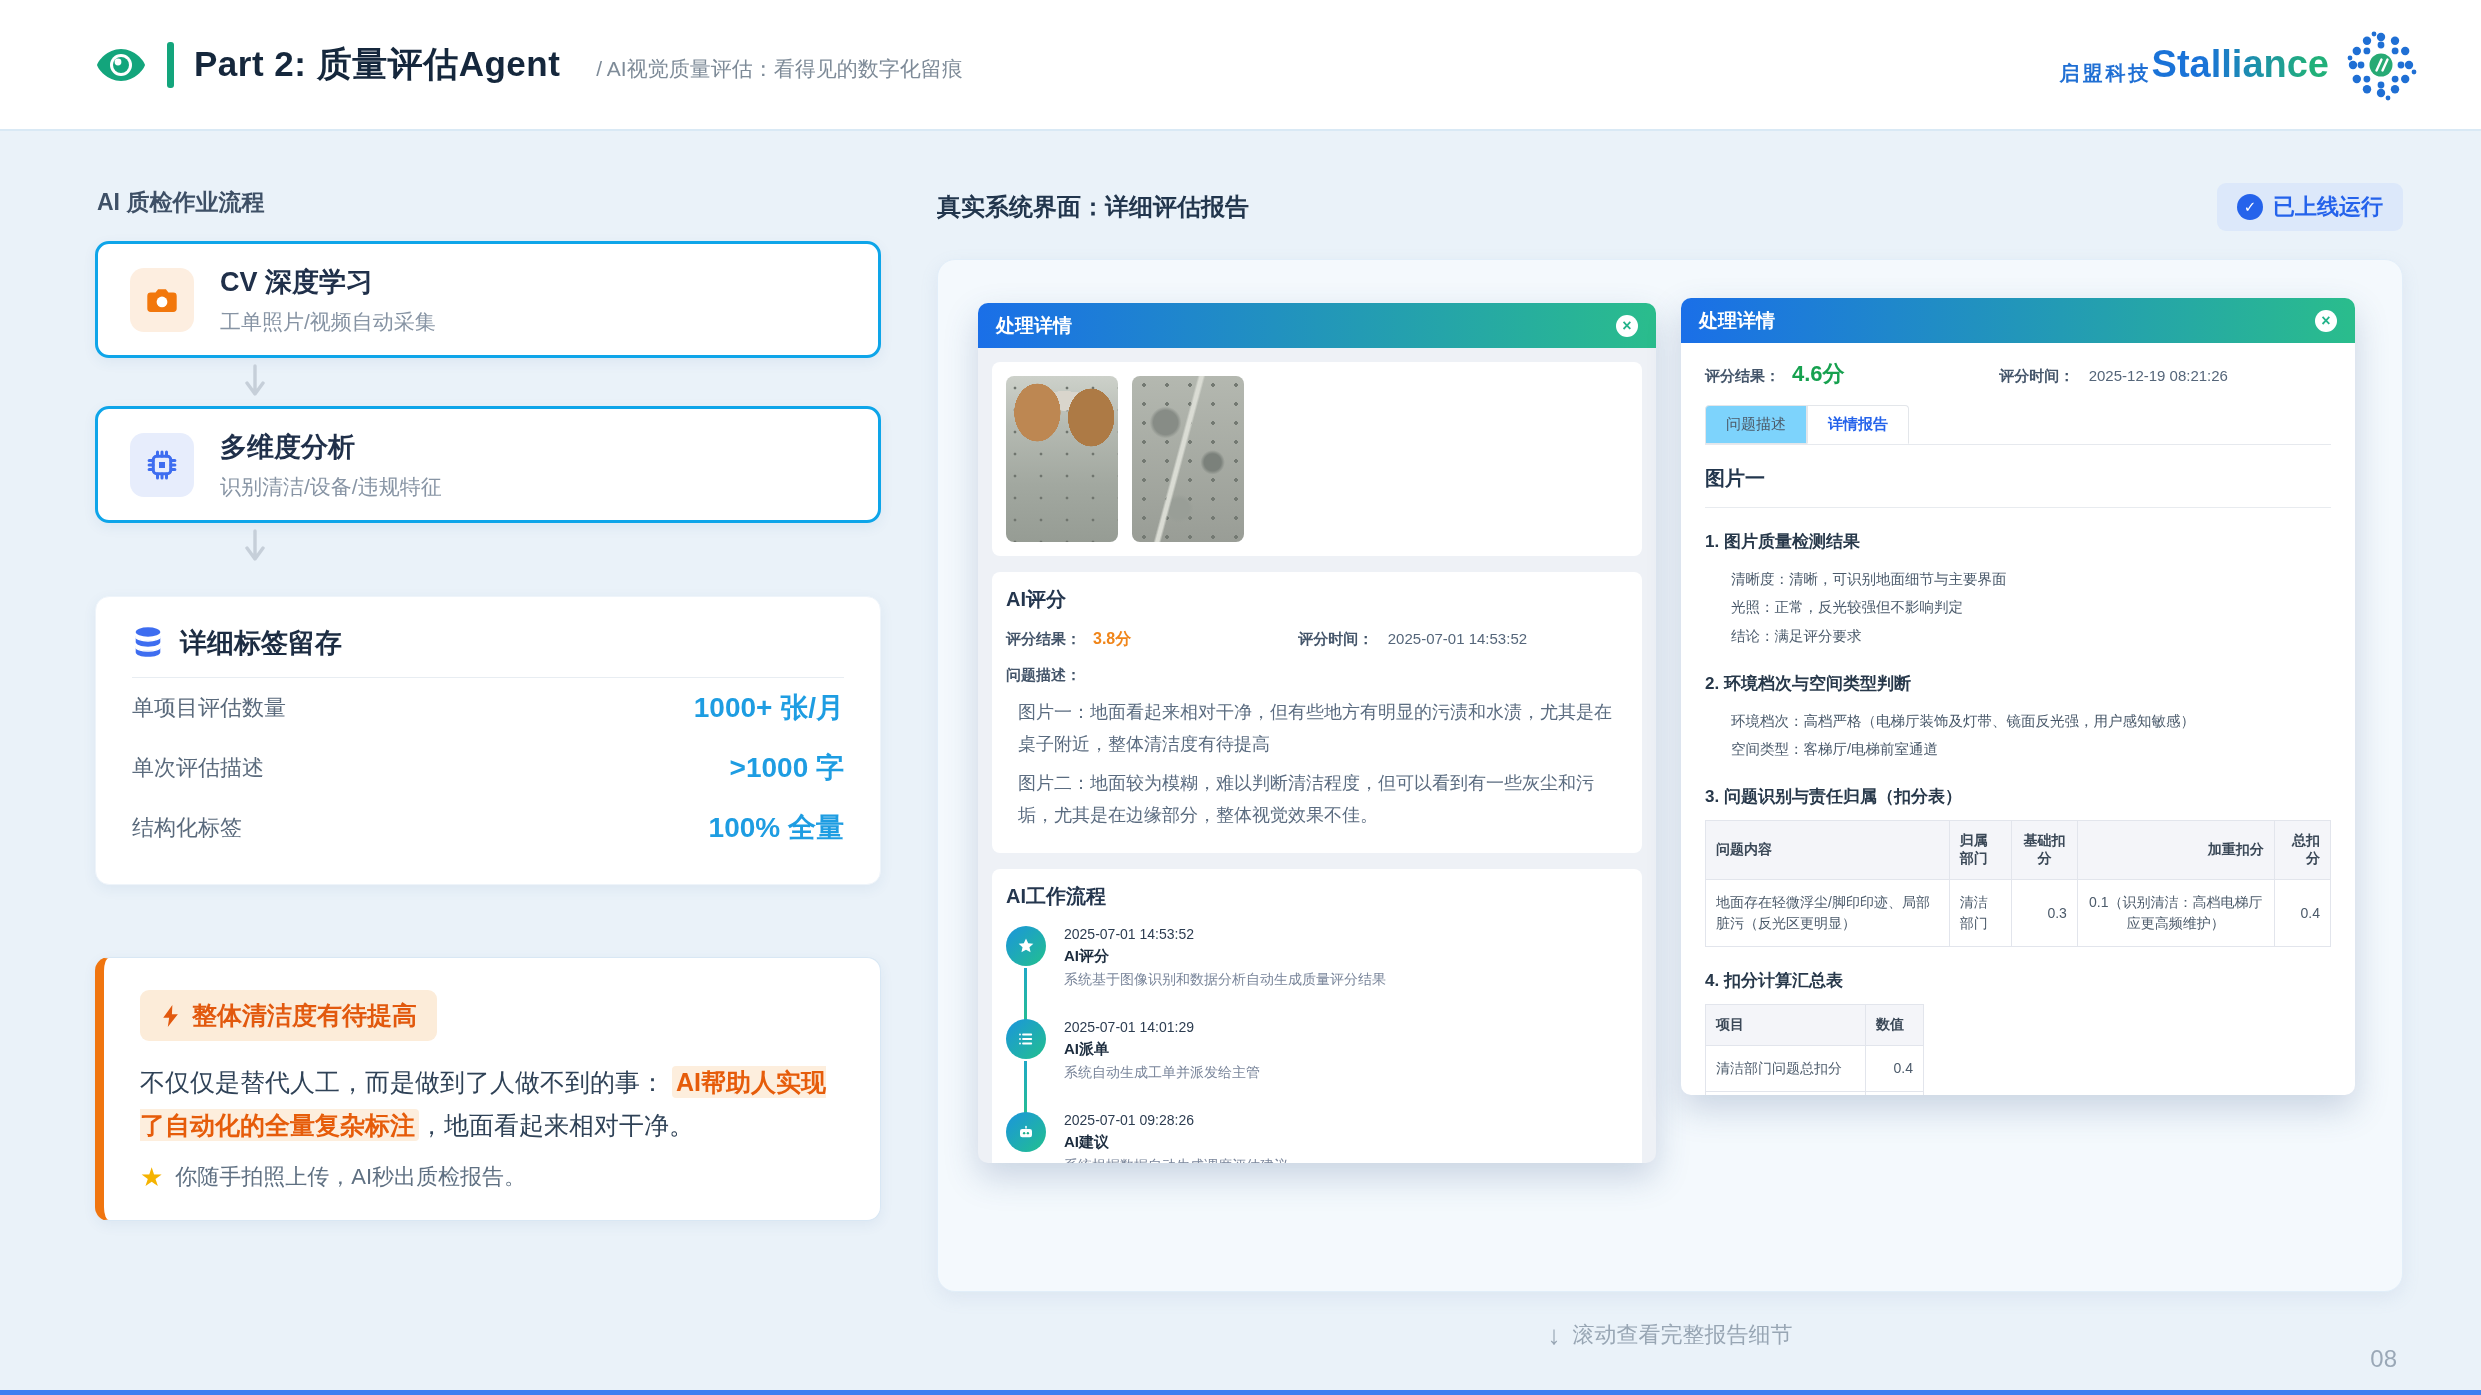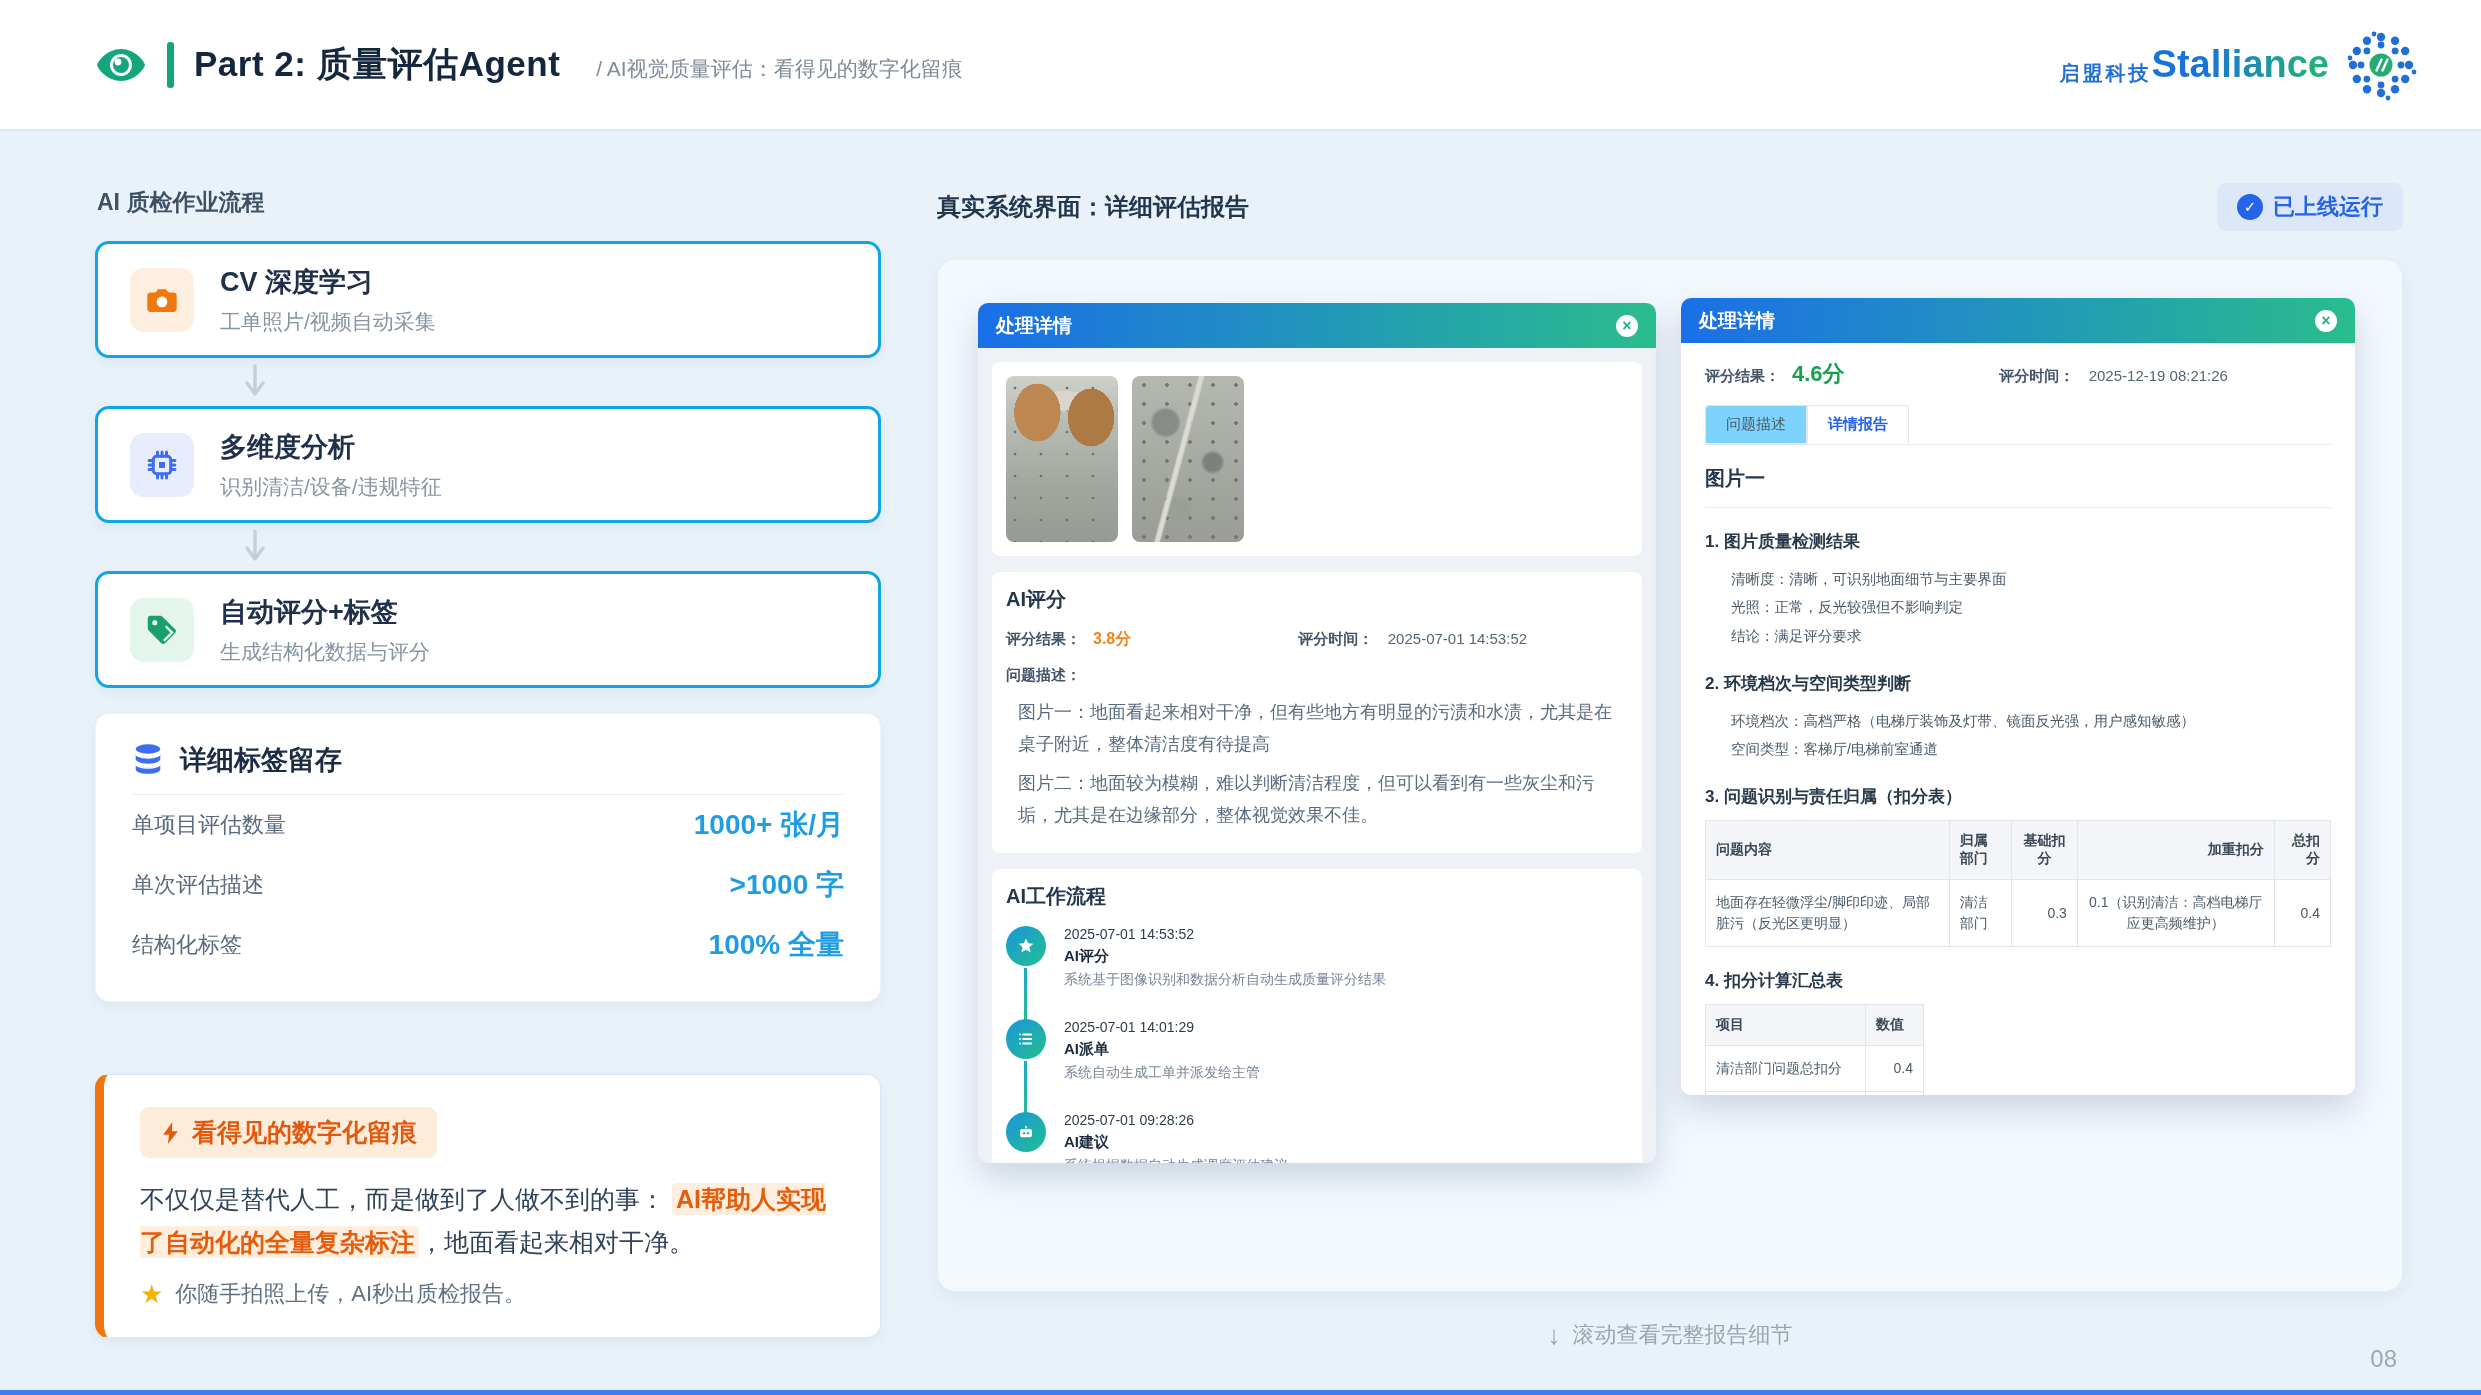--- a/index.html
+++ b/index.html
@@ -225,33 +225,20 @@
           <p class="step-desc">识别清洁/设备/违规特征</p>
         </div>
       </div>
 
       <div class="arrow-wrap">
         <svg width="24" height="36" viewBox="0 0 24 36">
           <path d="M12 2 v24 M4 19 L12 30 L20 19" fill="none" stroke="#c6cfd9" stroke-width="3.4" stroke-linecap="round" stroke-linejoin="round"></path>
         </svg>
       </div>
 
-      <div class="step-card">
-        <div class="icon-box green">
-          <svg width="36" height="36" viewBox="0 0 24 24">
-            <path d="M20.6 11.4 l-8.3-8.3 A2 2 0 0 0 10.9 2.5 H4.5 A2 2 0 0 0 2.5 4.5 v6.4 a2 2 0 0 0 .6 1.4 l8.3 8.3 a2 2 0 0 0 2.8 0 l6.4-6.4 a2 2 0 0 0 0-2.8 Z" fill="#17a06b"></path>
-            <circle cx="7.2" cy="7.2" r="1.7" fill="#fff"></circle>
-            <path d="M14.5 9.5 l4.2 4.2 -5.5 5.5" fill="none" stroke="#e4f6ec" stroke-width="1.6"></path>
-          </svg>
-        </div>
-        <div>
-          <h3 class="step-title">自动评分+标签</h3>
-          <p class="step-desc">生成结构化数据与评分</p>
-        </div>
-      </div>
 
       <div class="stats-card">
         <div class="stats-head">
           <svg width="32" height="34" viewBox="0 0 24 26">
             <ellipse cx="12" cy="4.6" rx="9.4" ry="3.6" fill="#3e6df0"></ellipse>
             <path d="M2.6 7.6 c0 2 4.2 3.6 9.4 3.6 s9.4-1.6 9.4-3.6 v4.6 c0 2-4.2 3.6-9.4 3.6 s-9.4-1.6-9.4-3.6 Z" fill="#3e6df0"></path>
             <path d="M2.6 15.4 c0 2 4.2 3.6 9.4 3.6 s9.4-1.6 9.4-3.6 v4.6 c0 2-4.2 3.6-9.4 3.6 s-9.4-1.6-9.4-3.6 Z" fill="#3e6df0"></path>
             <path d="M2.6 8 c0 1.9 4.2 3.4 9.4 3.4 s9.4-1.5 9.4-3.4" fill="none" stroke="#fff" stroke-width="1.1"></path>
             <path d="M2.6 15.8 c0 1.9 4.2 3.4 9.4 3.4 s9.4-1.5 9.4-3.4" fill="none" stroke="#fff" stroke-width="1.1"></path>
           </svg>
@@ -269,21 +256,21 @@
           <span class="stat-label">结构化标签</span>
           <span class="stat-value">100% 全量</span>
         </div>
       </div>
 
       <div class="precision-card">
         <div class="precision-badge">
           <svg width="22" height="26" viewBox="0 0 24 26">
             <path d="M13.5 1 L3.5 15 h6.5 L8.5 25 19.5 11 h-6.5 Z" fill="#e2590e"></path>
           </svg>
-          <span>看得见的数字化留痕</span>
+          <span>整体清洁度有待提高</span>
         </div>
         <p class="precision-text"><span>不仅仅是替代人工，而是做到了人做不到的事： </span><span class="hl">AI帮助人实现了自动化的全量复杂标注</span><span>，地面看起来相对干净。</span></p>
         <div class="precision-foot">
           <span class="star-glyph">★</span>
           <span>你随手拍照上传，AI秒出质检报告。</span>
         </div>
       </div>
     </div>
 
     <div class="right-col">

